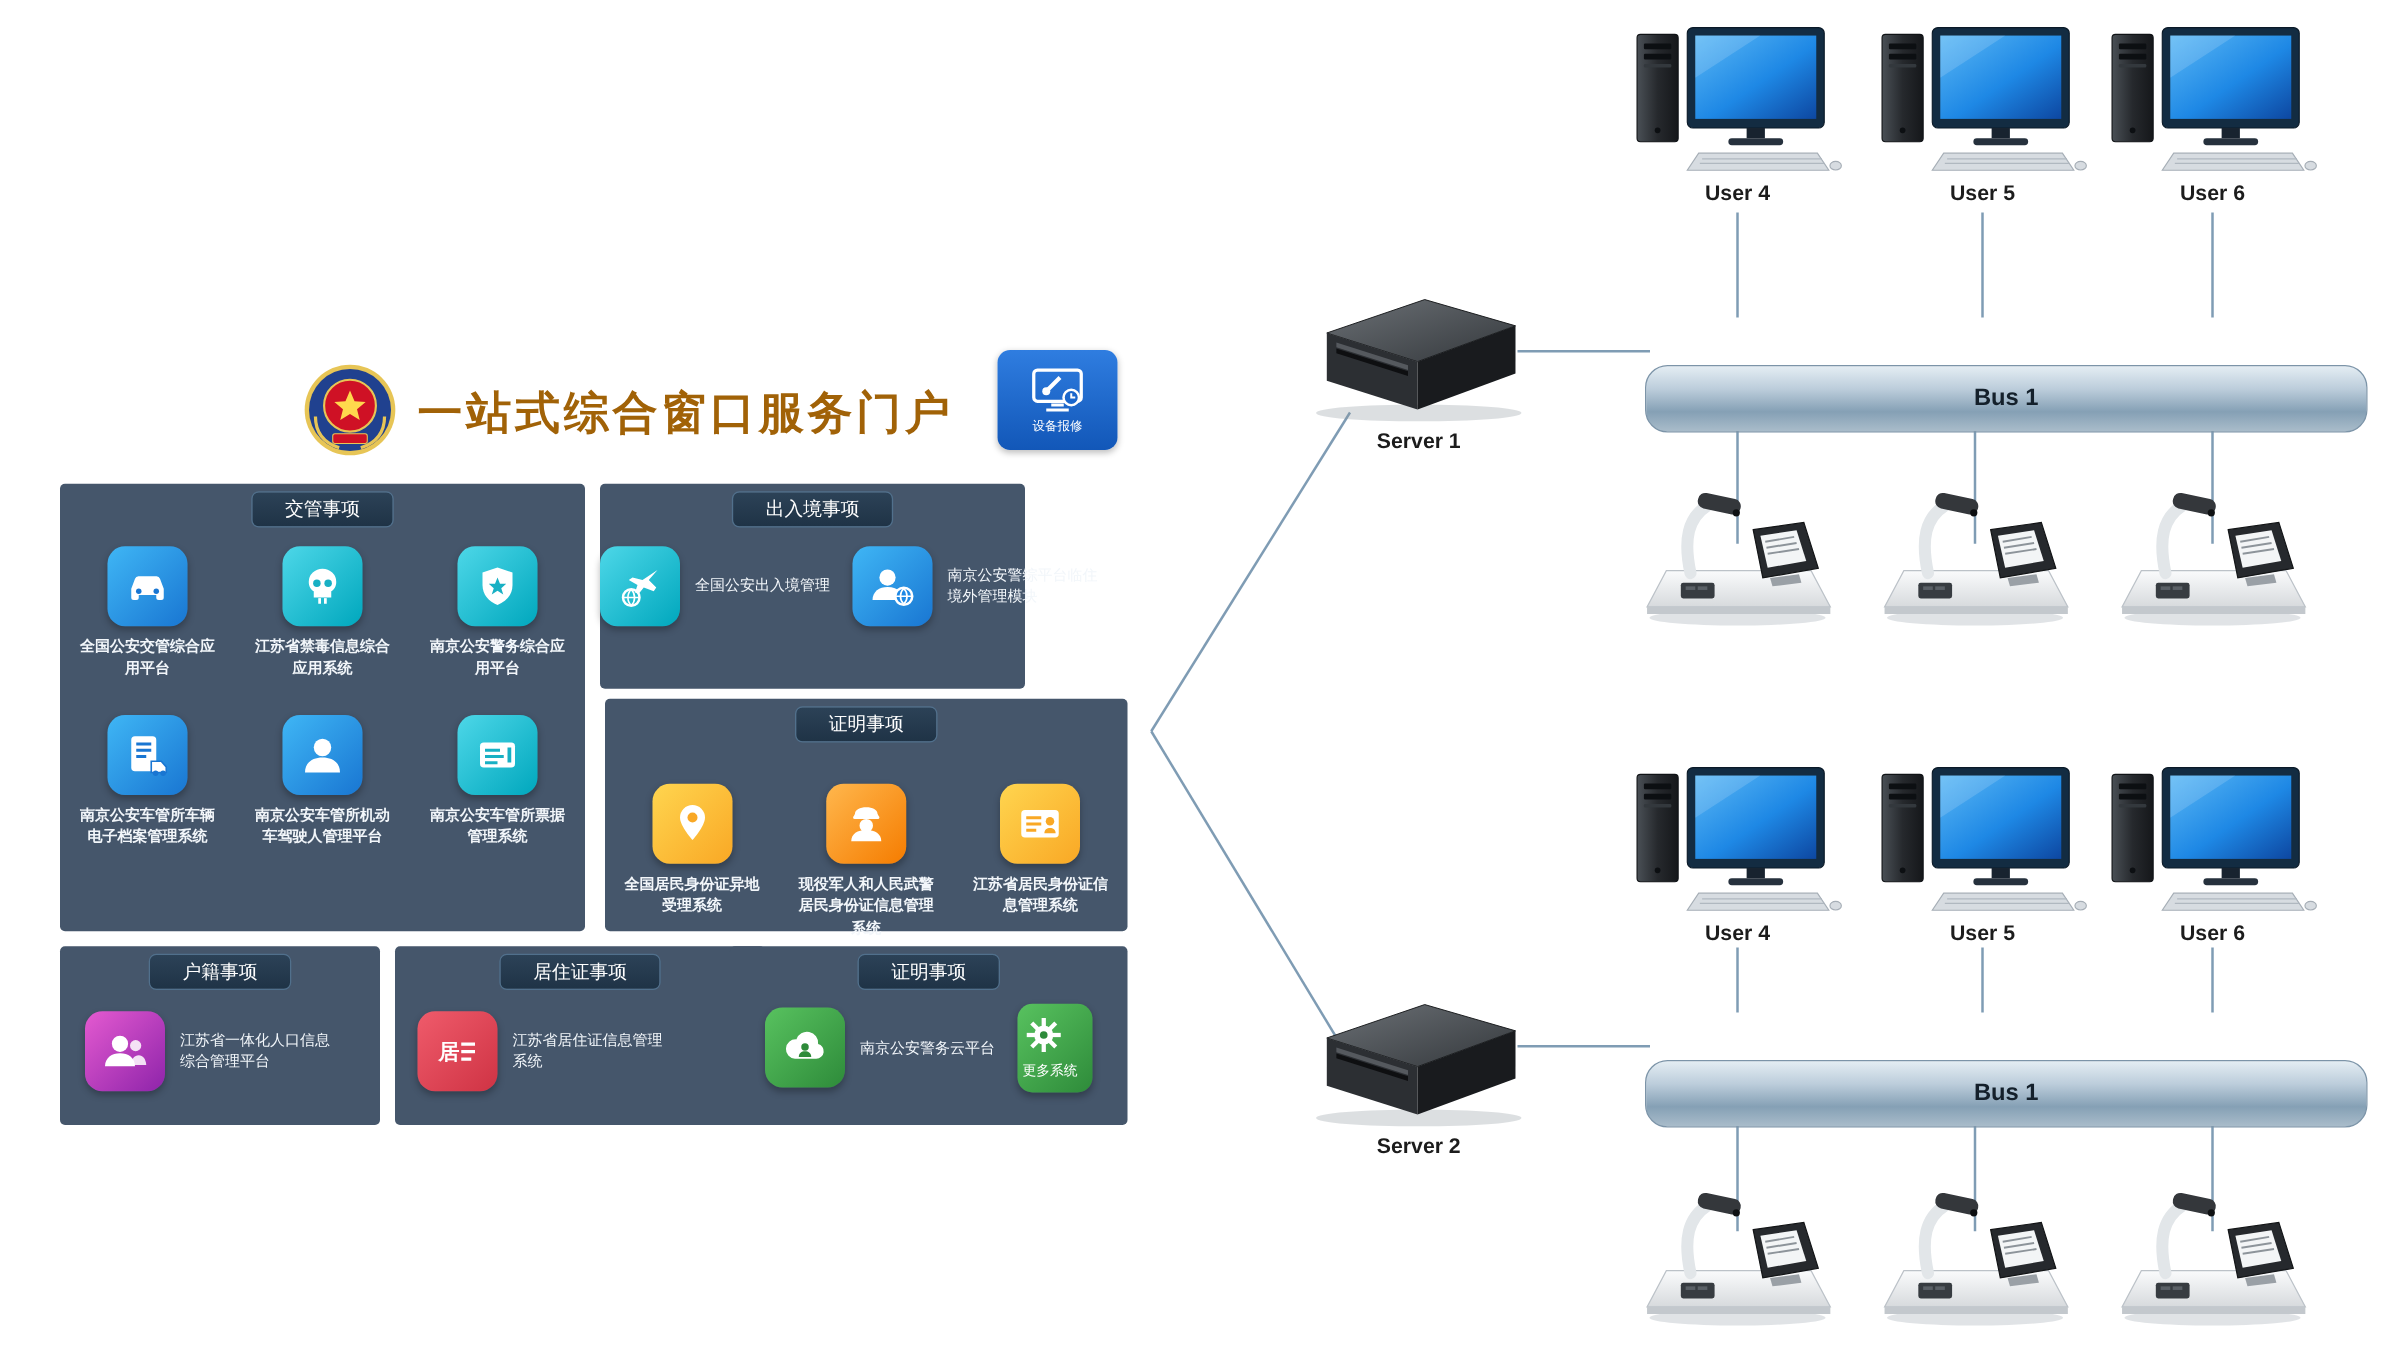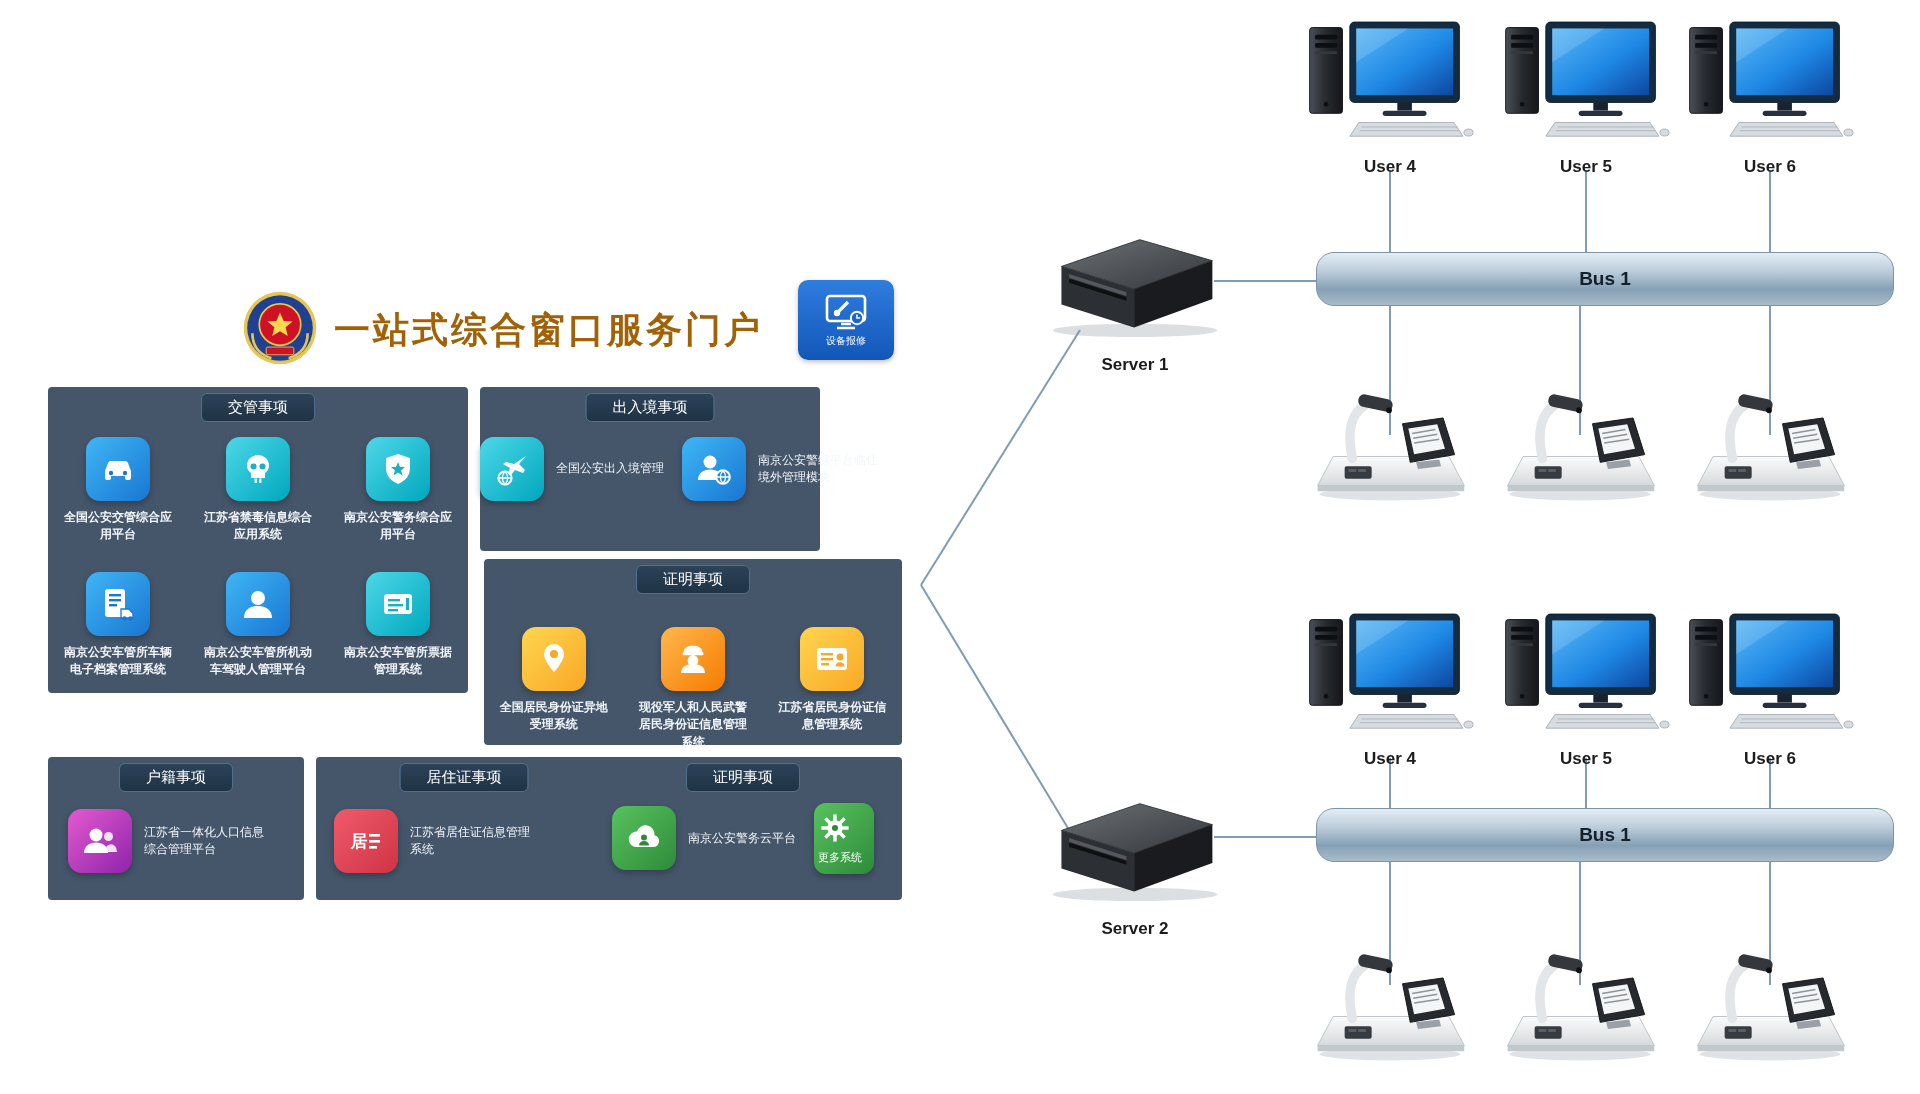--- a/index.html
+++ b/index.html
@@ -44,25 +44,25 @@
   .gear-tile .app-label { margin-top:5px; width:auto; font-size:11px; color:#fff; }
 
   
   .pc, .scanner, .server { position:absolute; z-index:2; text-align:center; }
   .pc { width:170px; }
   .pc svg { width:168px; height:121px; display:block; margin:0 auto; }
   .scanner { width:170px; }
   .scanner svg { width:164px; height:118px; display:block; margin:0 auto; }
   .server { width:190px; }
   .server svg { width:182px; height:107px; display:block; margin:0 auto; }
-  .node-label { font-size:17px; font-weight:bold; color:#1c1c1c; margin-top:16px; }
+  .node-label { font-size:17px; font-weight:bold; color:#1c1c1c; margin-top:4px; }
 
   .bus { position:absolute; z-index:2; height:54px; border-radius:18px;
          background:linear-gradient(180deg,#e4edf3 0%,#bccddb 35%,#85a0b5 70%,#a9bcca 100%);
-         border:1px solid #7c94a8; display:flex; align-items:center; justify-content:center; }
+         border:1px solid #7c94a8; display:flex; align-items:center; justify-content:center;margin-top:40px; }
   .bus-label { font-size:19px; font-weight:bold; color:#14202b; }
 </style>
 </head>
 <body>
 
 <svg width="0" height="0" style="position:absolute" aria-hidden="true">
   <defs>
     <linearGradient id="g-tower" x1="0" y1="0" x2="1" y2="0">
       <stop offset="0" stop-color="#4a5056"></stop>
         <stop offset="0.5" stop-color="#26292d"></stop>
@@ -168,21 +168,21 @@
           <path d="M15 19 L25 9" stroke="#fff" stroke-width="3.2"></path>
           <circle cx="14" cy="20" r="3.2" fill="#ffffff"></circle>
           <circle cx="34" cy="25" r="6.2" fill="#1a66cc" stroke="#fff" stroke-width="2"></circle>
           <path d="M34 21.5 V25 H37.2" stroke="#fff" stroke-width="1.6" fill="none"></path>
           <path d="M18 31 H28 M14 35 H32" stroke="#fff" stroke-width="2.4"></path>
         </svg>
         <div class="repair-label">设备报修</div>
       </div>
     </div>
 
-    <div class="panel" style="left:0;top:99px;width:420px;height:306px">
+    <div class="panel" style="left:0;top:99px;width:420px;height:358px">
       <div class="pill">交管事项</div>
       <div class="content grid3" style="padding-top:50px;row-gap:28px">
         <div class="vtile">
           <div class="app-icon grad-blue">
             <svg viewBox="0 0 40 40">
                 <path d="M7 22 l3-8 a3 3 0 0 1 3-2 h14 a3 3 0 0 1 3 2 l3 8 v7 a2 2 0 0 1 -2 2 h-2 a2 2 0 0 1 -2-2 v-2 H13 v2 a2 2 0 0 1 -2 2 H9 a2 2 0 0 1 -2-2 z" fill="#fff"></path>
                 <circle cx="13" cy="24" r="2.2" fill="#1976d2"></circle>
                 <circle cx="27" cy="24" r="2.2" fill="#1976d2"></circle>
               </svg>
           </div>

